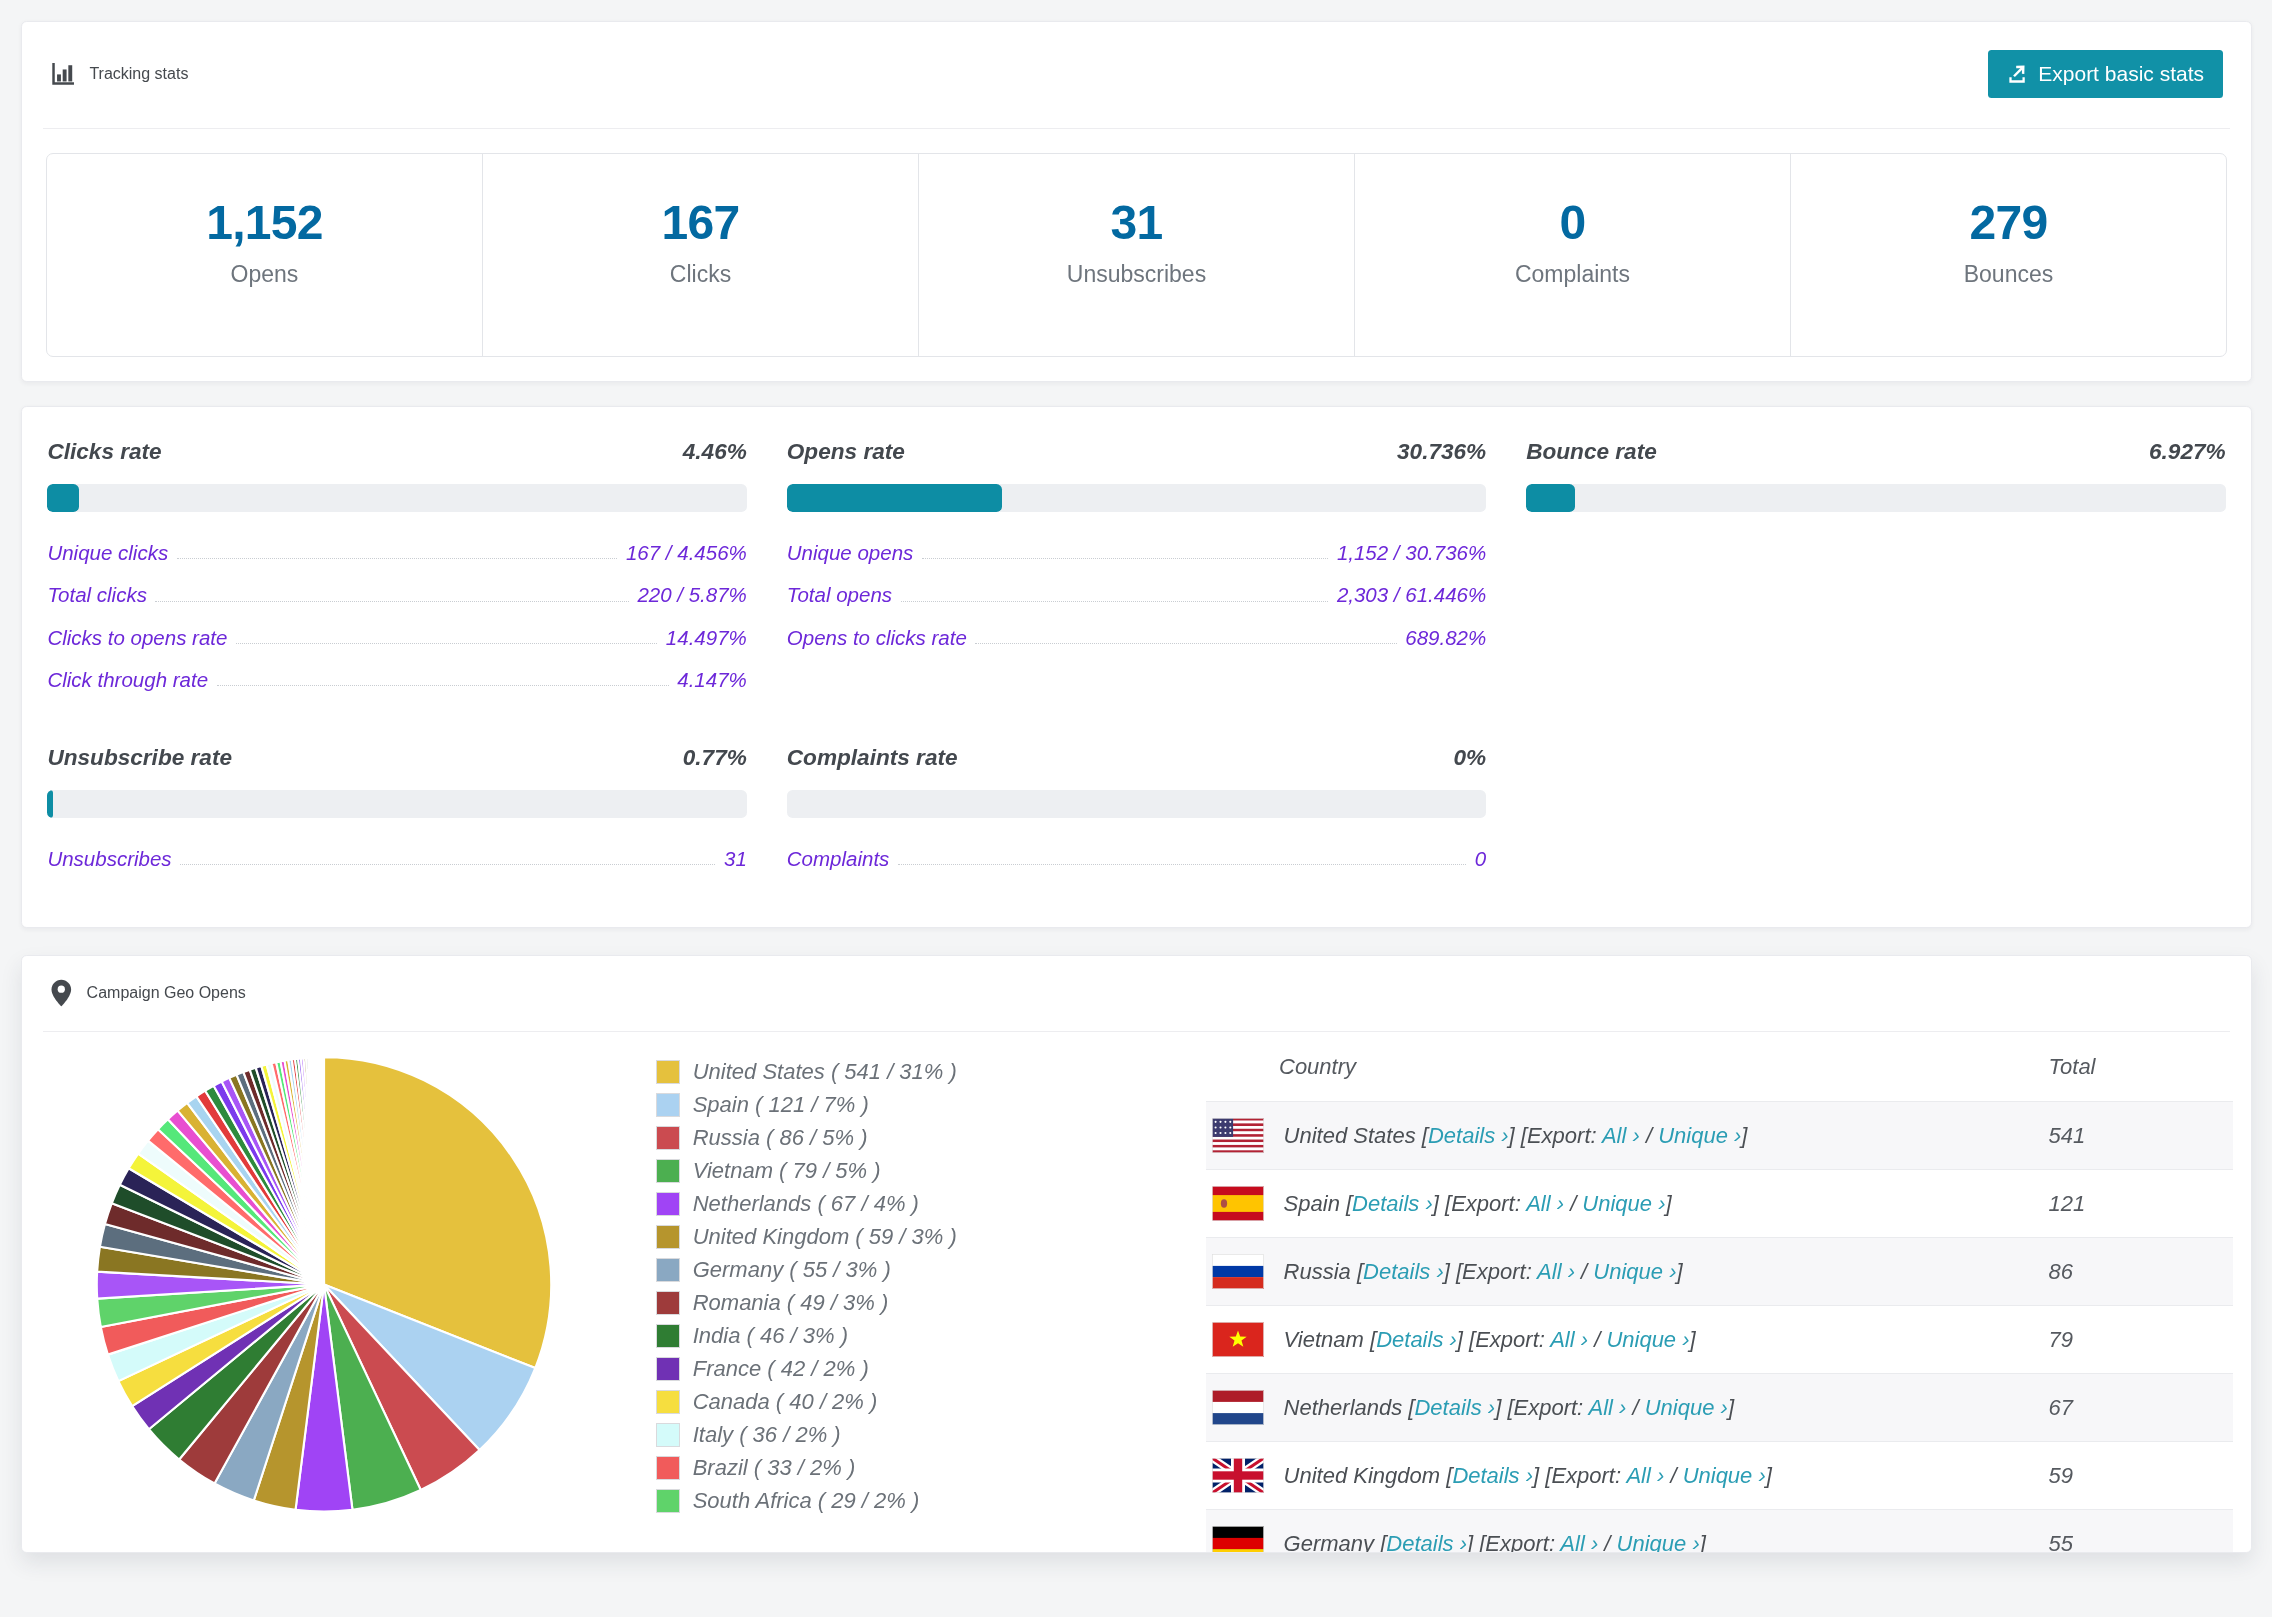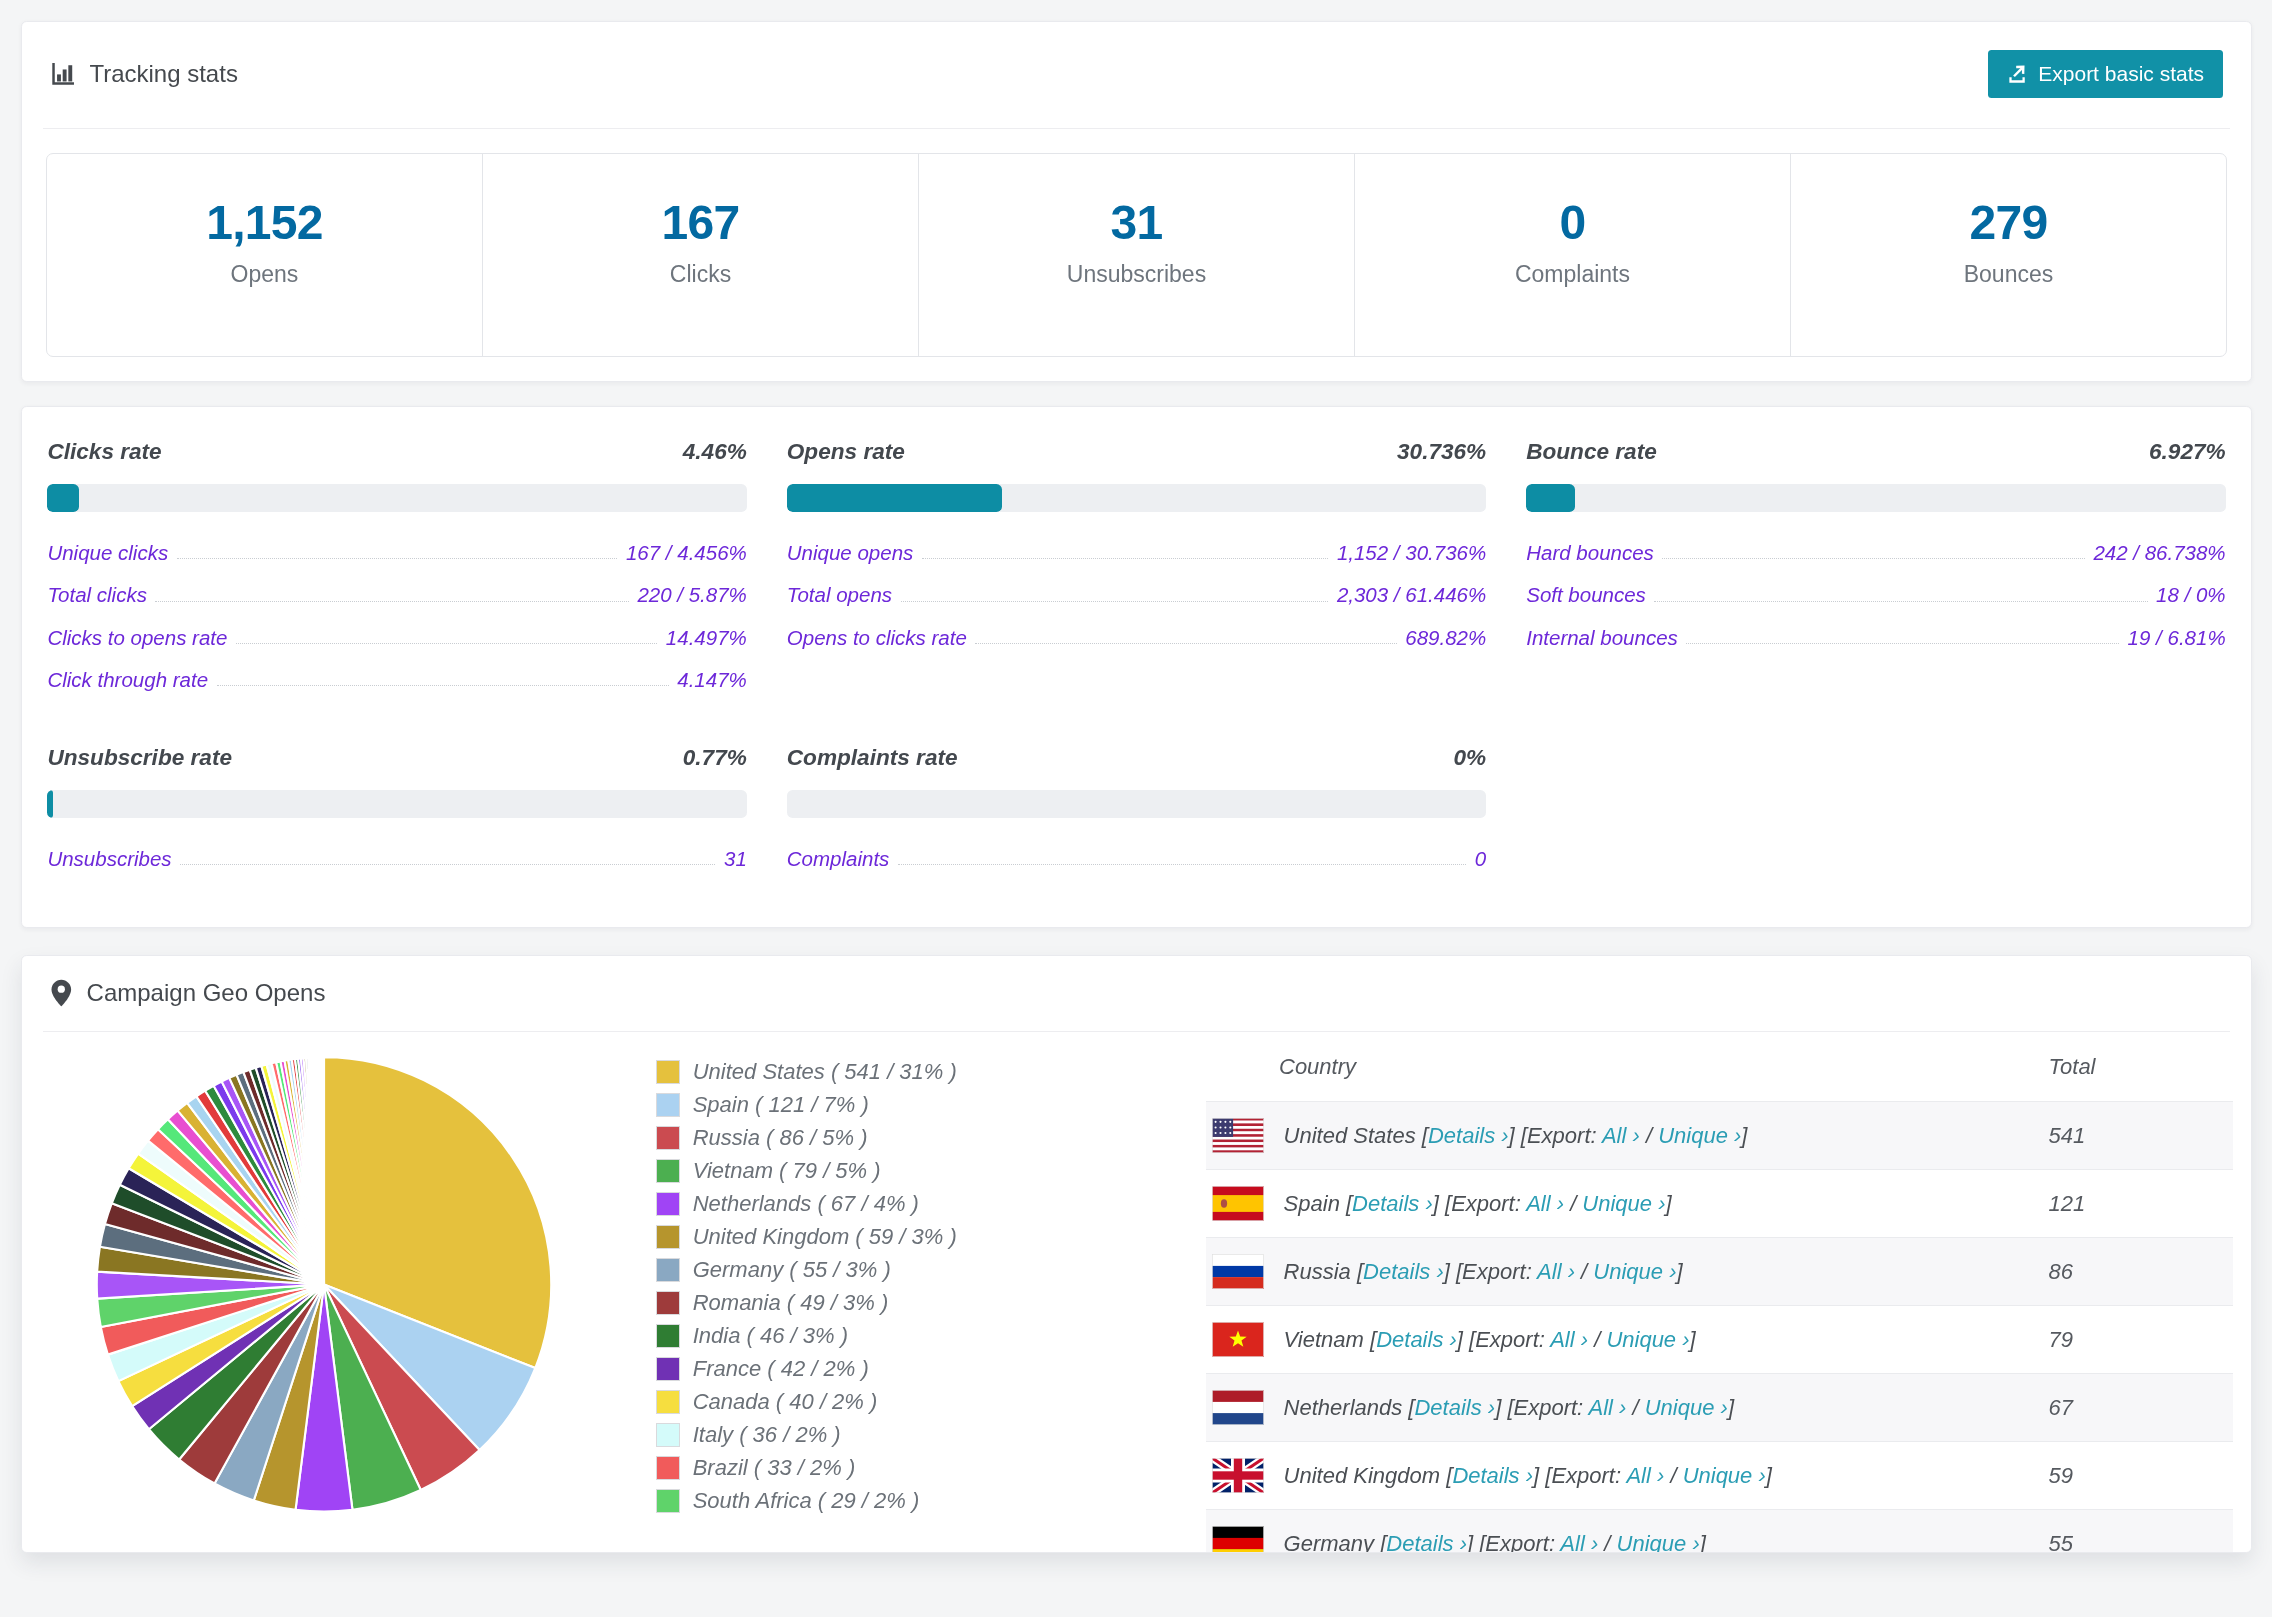--- a/index.html
+++ b/index.html
@@ -17,21 +17,21 @@
     border-radius: 5.6px;
     box-shadow: 0 1.4px 4.2px rgba(30,40,60,.05);
   }
   .card-head {
     display: flex;
     align-items: center;
     margin: 0 21px;
     padding: 28px 7px 30px;
     border-bottom: 0.7px solid #ededf0;
   }
-  .h-title { font-size: 24px; font-weight: 500; color: #45494e; margin-left: 14px; }
+  .h-title { font-size: 16px; font-weight: 500; color: #45494e; margin-left: 14px; }
   .head-icon { display: flex; align-items: center; }
 
   
   .export-btn {
     margin-left: auto;
     display: flex; align-items: center; gap: 10px;
     background: #1191a7; color: #fff;
     border: none; border-radius: 3.5px;
     padding: 12px 19px;
     font-size: 21px;
@@ -199,37 +199,20 @@
           </div>
       </div>
 
       <div class="rate-block">
         <div class="rate-head">
           <span class="rate-title">Bounce rate</span>
           <span class="rate-value">6.927%</span>
         </div>
         <div class="bar">
             <span class="fill" style="width: 6.927%;"></span>
-          </div>
-        <div class="rate-rows">
-            <div class="rate-row">
-              <span class="rr-label">Hard bounces</span>
-              <span class="leader"></span>
-              <span class="rr-value">242 / 86.738%</span>
-            </div>
-            <div class="rate-row">
-              <span class="rr-label">Soft bounces</span>
-              <span class="leader"></span>
-              <span class="rr-value">18 / 0%</span>
-            </div>
-            <div class="rate-row">
-              <span class="rr-label">Internal bounces</span>
-              <span class="leader"></span>
-              <span class="rr-value">19 / 6.81%</span>
-            </div>
           </div>
       </div>
 
       <div class="rate-block">
         <div class="rate-head">
           <span class="rate-title">Unsubscribe rate</span>
           <span class="rate-value">0.77%</span>
         </div>
         <div class="bar">
             <span class="fill" style="width: 0.77%;"></span>

